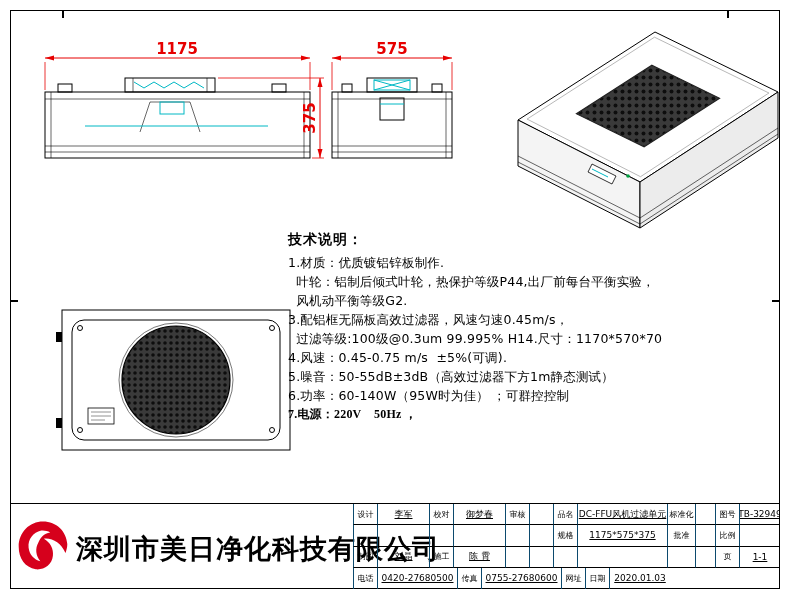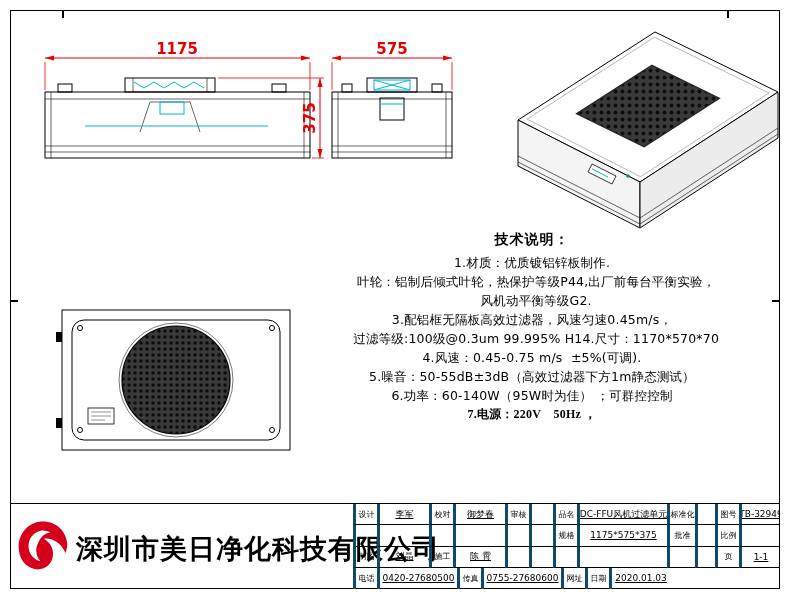--- a/index.html
+++ b/index.html
@@ -10,21 +10,21 @@
   }
   .abs { position:absolute; }
   .sheet { position:absolute; left:0; top:0; width:790px; height:599px; background:#fff; }
   .frame {
     position:absolute; left:10px; top:10px; width:770px; height:579px;
     border:1.6px solid #000;
   }
   .tick { position:absolute; background:#000; }
 
   
-  .notes { position:absolute; left:288px; top:231px; width:488px;text-align:center; }
+  .notes { position:absolute; left:288px; top:231px; width:488px; }
   .notes-title { font-size:14px; font-weight:bold; letter-spacing:1px; margin-bottom:4px; }
   .note-line { font-size:12.5px; line-height:19px; white-space:pre; letter-spacing:0.2px; }
   .note-line:last-child { font-weight:bold; font-size:12px;font-family:Liberation Serif, serif; }
 
   
   svg text.dim { fill:#e60000; font-size:15px; font-weight:bold; font-family:"DejaVu Sans",sans-serif; }
   svg .thin { stroke:#e60000; stroke-width:0.8; }
   svg .dimline { stroke:#e60000; stroke-width:1; }
   svg .blk { stroke:#000; stroke-width:1; fill:none; }
   svg .blk-thin { stroke:#000; stroke-width:0.6; fill:none; }
@@ -34,21 +34,21 @@
   .strip-top { position:absolute; left:10px; top:503px; width:770px; height:0; border-top:1.4px solid #000; }
   .company-name {
     position:absolute; left:76px; top:531px; width:280px;
     font-size:27px; font-weight:bold; letter-spacing:1px; white-space:nowrap;
   }
   .logo { position:absolute; left:16px; top:518px; width:54px; height:54px; }
 
   .tb { position:absolute; left:353px; top:504px; width:427px; height:85px; display:flex; flex-direction:column; }
   .tb-row { display:flex; flex:1; }
   .tb-cell {
-    border-left:3px solid #0c4a6e; border-bottom:1px solid #000;
+    border-left:1px solid #0c4a6e; border-bottom:1px solid #000;
     display:flex; align-items:center; justify-content:center;
     font-size:8px; white-space:nowrap; overflow:hidden; color:#000;
   }
   .tb-row:last-child .tb-cell { border-bottom:none; }
   .tb-cell.val { font-size:9px;text-decoration:underline; }
   .cA{width:24px}.cB{width:52px}.cC{width:90px}.cD{width:28px}.cE{width:20px}.cF{width:41px}
   .cG{width:80px}.cH{width:110px}.cI{width:61px}
 </style>
 </head>
 <body>

